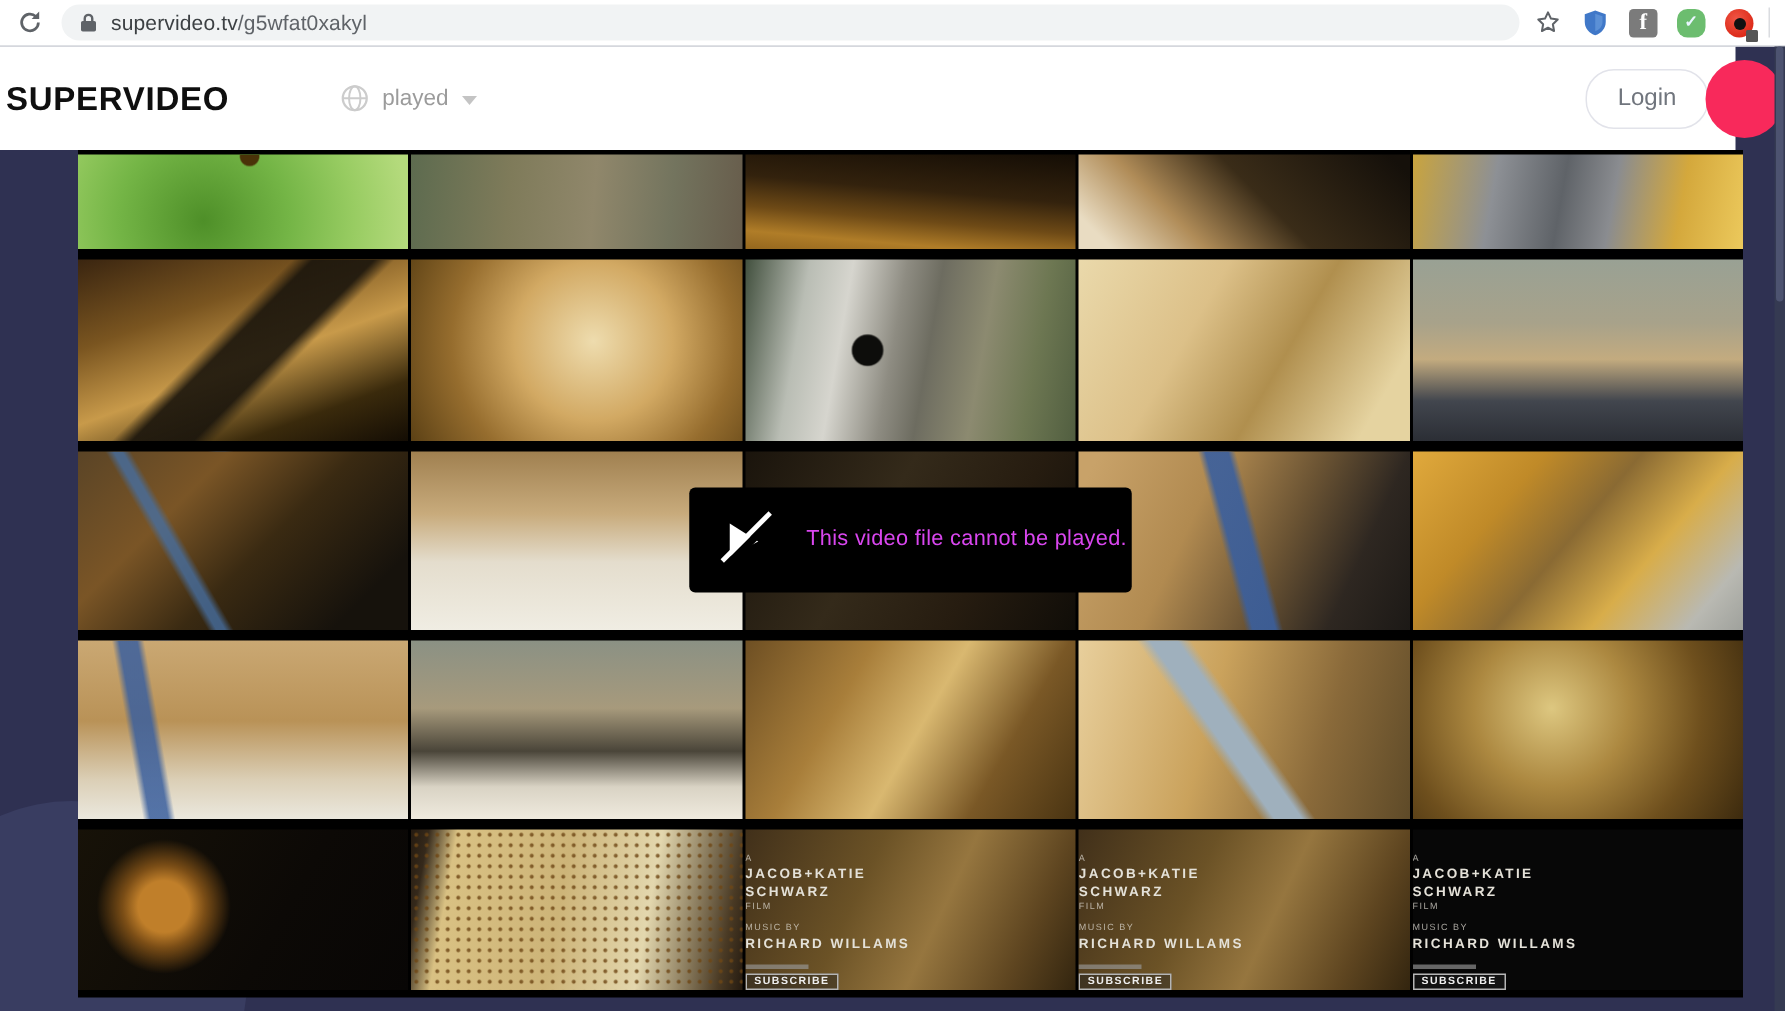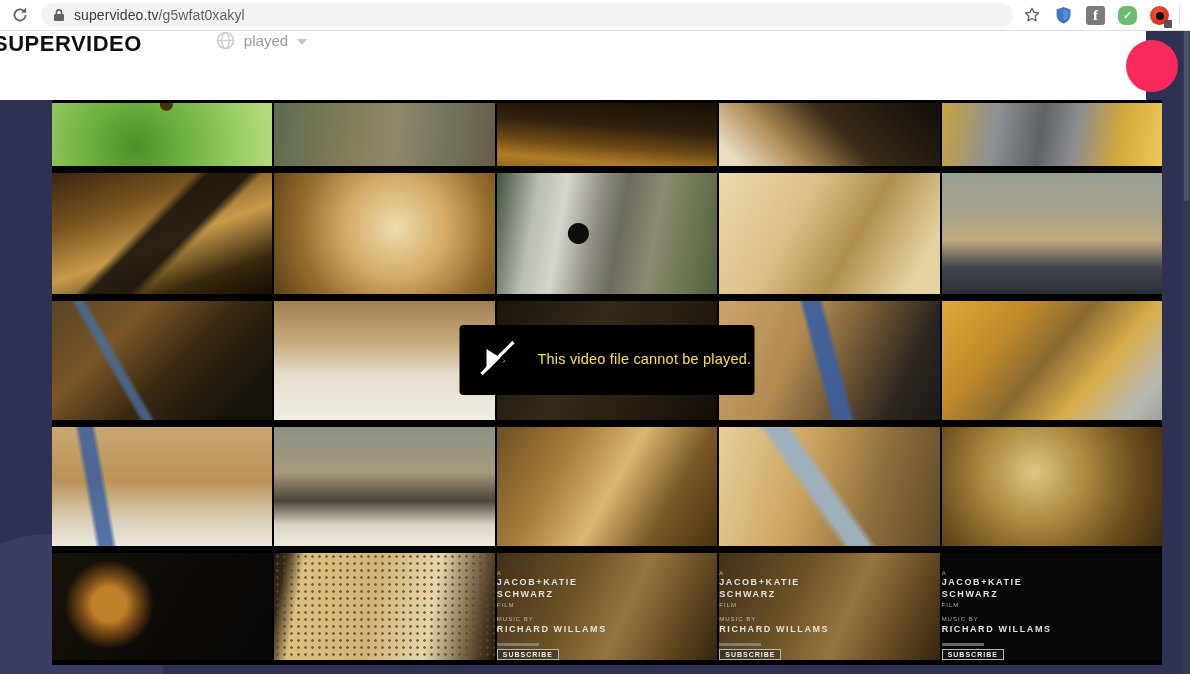--- a/index.html
+++ b/index.html
@@ -31,21 +31,21 @@
     text-align:center;line-height:19px;}
   .ext-mail .chk{color:#eaf6ff;font-weight:bold;}
   .ext-red{background:radial-gradient(circle at 40% 35%,#f05545,#dd2c1a 70%);border-radius:50%;}
   .ext-red .bite{position:absolute;left:6px;top:6px;width:8px;height:8px;border-radius:50%;background:#111;}
   .ext-red .badge{position:absolute;right:-3px;bottom:-3px;width:8px;height:8px;background:#555;
     border-radius:1px;color:#fff;font-size:6px;line-height:8px;text-align:center;}
   .chrome-edge{width:1px;height:20px;background:#dadce0;margin-left:10px;}
   
   .site-header{
     position:absolute;top:31px;left:0;width:1146px;height:69px;background:#ffffff;
-    display:flex;align-items:flex-start;z-index:20;
+    display:flex;align-items:center;z-index:20;padding-left:11px;
   }
   .logo{font-size:22px;font-weight:800;letter-spacing:.5px;color:#0f0f0f;margin-left:-7px;cursor:pointer;}
   .lang{display:flex;align-items:center;margin-left:74px;cursor:pointer;}
   .lang .globe{width:19px;height:19px;margin-right:9px;}
   .lang .lang-label{font-size:15px;color:#9b9b9b;}
   .lang .caret{width:0;height:0;border-left:5px solid transparent;border-right:5px solid transparent;
     border-top:6px solid #c4c4c4;margin-left:9px;margin-top:2px;}
   .header-spacer{flex:1;}
   .login-btn{
     width:80px;height:38px;border:1px solid #e2e3ea;border-radius:19px;background:#fff;
@@ -109,21 +109,21 @@
   .c-note{width:42px;height:3px;background:#9a9a9a;opacity:.65;margin-bottom:3px;}
   .c-sub{font-size:7px;font-weight:bold;letter-spacing:1px;color:#eee;border:1px solid #b5b5b5;
     padding:1px 5px;background:rgba(35,35,35,.45);}
   
   .error-box{
     position:absolute;left:50%;top:225px;transform:translateX(-50%);
     width:295px;height:70px;background:#000;border-radius:4px;z-index:15;
     display:flex;align-items:center;box-sizing:border-box;padding:0 14px 0 20px;
   }
   .error-icon{flex:0 0 40px;margin-right:18px;}
-  .error-text{color:#fde047;font-size:14.5px;line-height:1.45;letter-spacing:.2px;white-space:nowrap;}
+  .error-text{color:#d946ef;font-size:14.5px;line-height:1.45;letter-spacing:.2px;white-space:nowrap;}
 </style>
 </head>
 <body>
 
 <div class="chrome">
   <svg class="chrome-reload" viewBox="0 0 20 20">
     <path d="M16.2 10a6.2 6.2 0 1 1-1.9-4.5" fill="none" stroke="#5f6368" stroke-width="2"></path>
     <polygon points="16.8,1.8 16.8,7.4 11.2,7.4" fill="#5f6368"></polygon>
   </svg>
   <div class="omnibox">
@@ -156,20 +156,21 @@
   <div class="lang">
     <svg class="globe" viewBox="0 0 20 20">
       <circle cx="10" cy="10" r="8.4" fill="none" stroke="#cccccc" stroke-width="1.6"></circle>
       <ellipse cx="10" cy="10" rx="4" ry="8.4" fill="none" stroke="#cccccc" stroke-width="1.4"></ellipse>
       <line x1="1.6" y1="10" x2="18.4" y2="10" stroke="#cccccc" stroke-width="1.4"></line>
     </svg>
     <span class="lang-label">played</span>
     <span class="caret"></span>
   </div>
   <div class="header-spacer"></div>
+  <div class="login-btn">Login</div>
   <div class="signup-circle" style="background: rgb(248, 41, 91);"></div>
 </div>
 
 <div class="bg-circle"></div>
 <div class="scrollbar">
   <div class="thumb-handle"></div>
 </div>
 
 <div class="player">
   <div class="thumb-grid">

